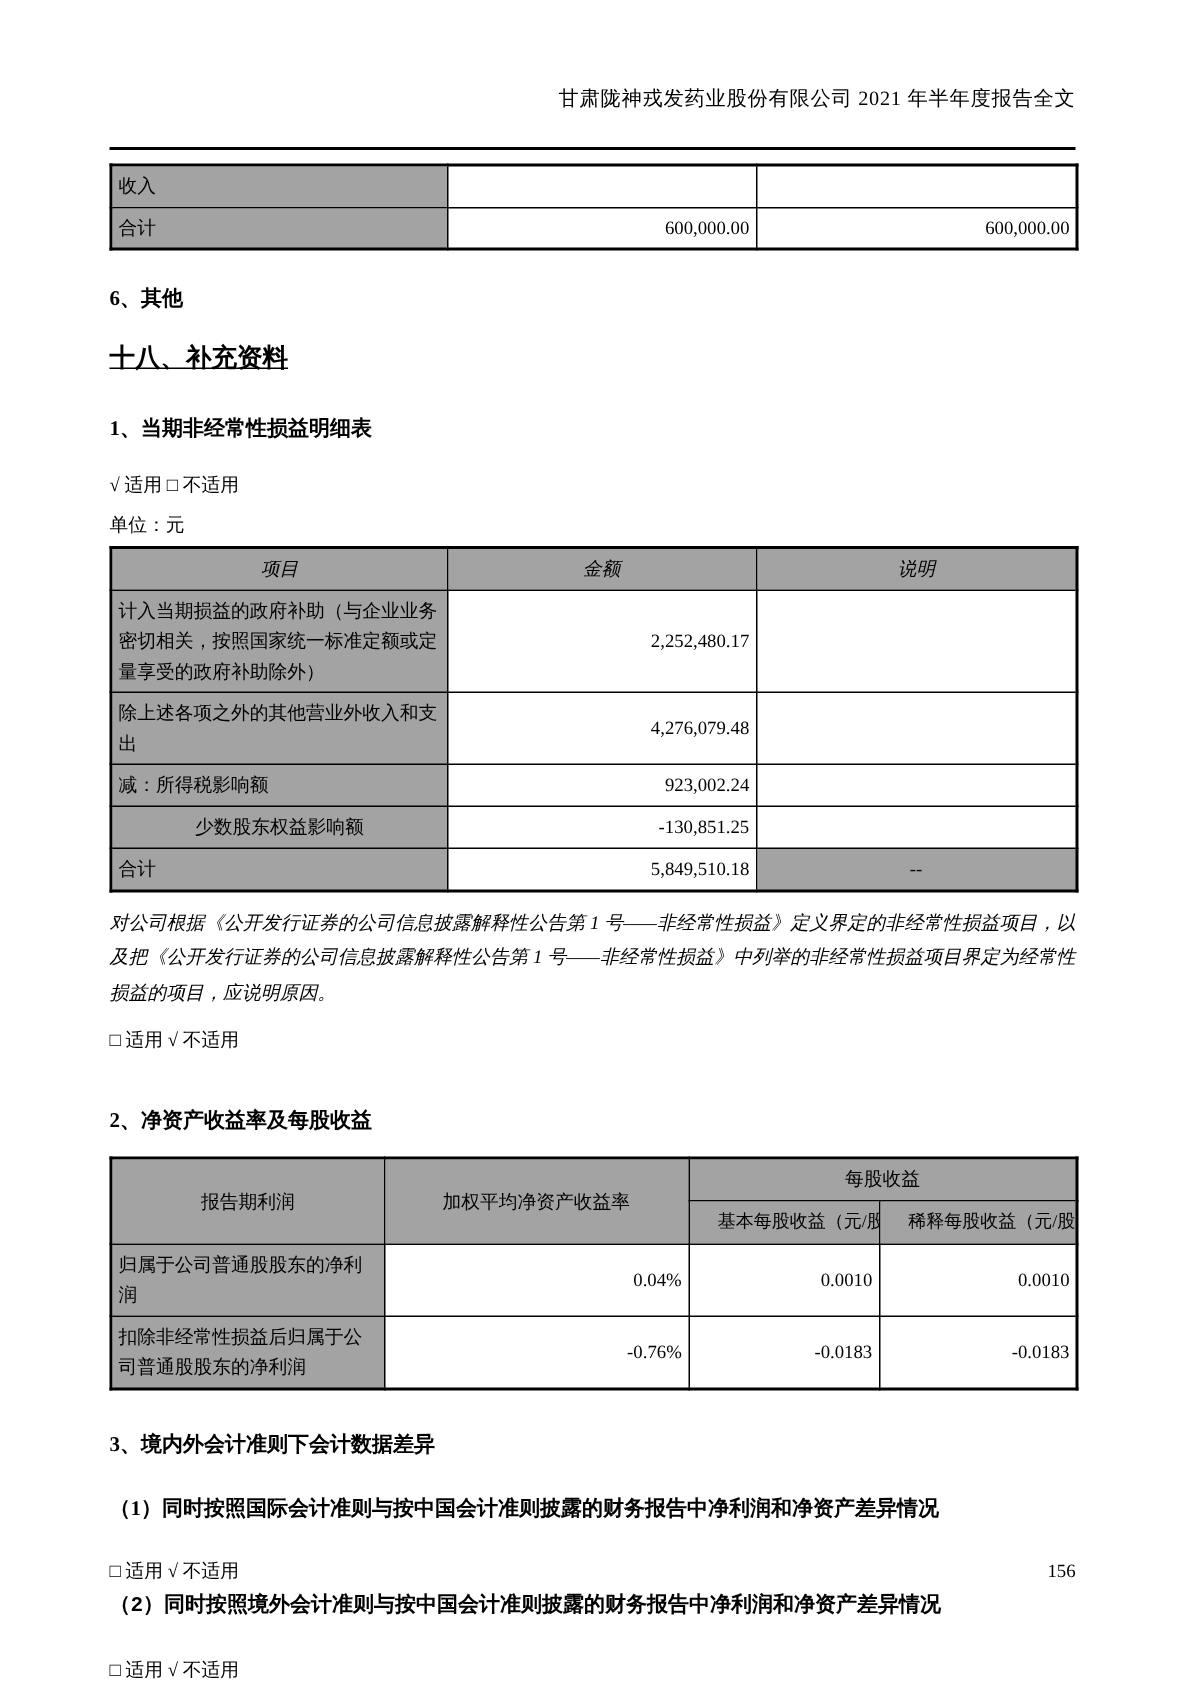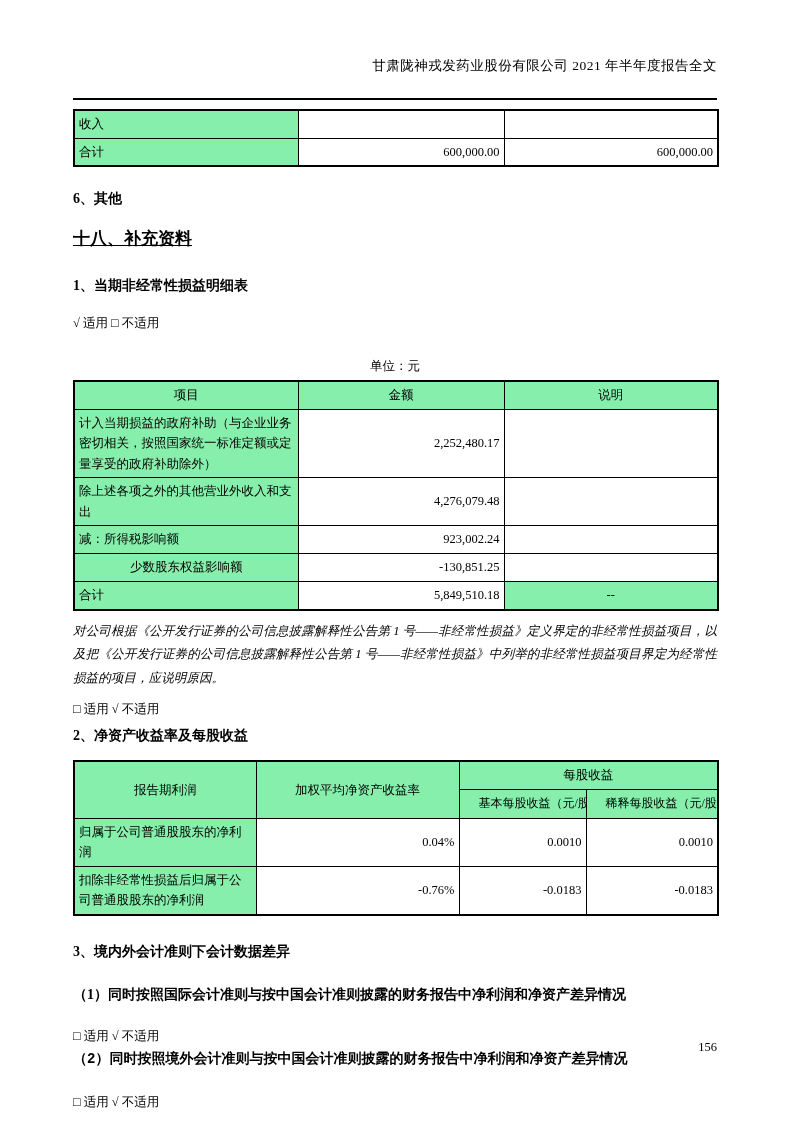--- a/index.html
+++ b/index.html
@@ -25,52 +25,52 @@
   table { border-collapse: collapse; width: 644px; table-layout: fixed; }
   .tbl { border: 2px solid #000; }
   .tbl td {
     border: 1px solid #000;
     font-size: 12.5px;
     line-height: 20.5px;
     padding: 3px 4px;
     vertical-align: middle;
     overflow: hidden;
   }
-  .gray { background: #86efac; }
+  .gray { background: #a3a3a3; }
   .num { text-align: right; padding-right: 4px; }
   .ctr { text-align: center; }
   .lbl { text-align: left; padding-left: 5px; }
   .indent { padding-left: 32px; text-align: center; }
 
   .tbl-top { margin-top: 9px; }
   .tbl-top td { height: 27px; }
 
   .h-small { font-size: 14px; font-weight: bold; }
   .h-big   { font-size: 17px; font-weight: bold; }
   .mt-other { margin-top: 23px; }
   .mt-supp  { margin-top: 19px; text-decoration: underline; }
   .mt-sub1  { margin-top: 27px; }
 
   .applicability { font-size: 12.5px; margin-top: 20px; }
-  .unit-label { font-size: 12.5px; text-align: center; margin-top: 26px; }
+  .unit-label { font-size: 12.5px; text-align: left; margin-top: 10px; }
 
   .tbl-nonrec { margin-top: 5px; }
-  .tbl-nonrec td.hcell { height: 27px; }
+  .tbl-nonrec td.hcell { height: 27px; font-style: italic; }
   .tbl-nonrec td.r { height: 28px; }
 
   .note-para {
     margin-top: 9px;
     font-size: 12.6px;
     line-height: 23.5px;
     text-align: justify;
     font-style: italic;
   }
   .app2 { margin-top: 11px; }
 
-  .mt-sub2 { margin-top: 9px; }
+  .mt-sub2 { margin-top: 36px; }
   .tbl-roe { margin-top: 15px; }
   .tbl-roe td.hcell { height: 27px; }
   .tbl-roe td.hcell2 { height: 29px; font-size: 12px; padding: 2px 19px; white-space: nowrap; }
   .tbl-roe td.r1 { height: 28px; }
 
   .mt-sub3  { margin-top: 27px; }
   .mt-sub31 { margin-top: 25px; }
   .app3 { margin-top: 24px; }
   .mt-sub32 { margin-top: 5px; font-family: Liberation Mono, monospace; }
   .app4 { margin-top: 26px; }

